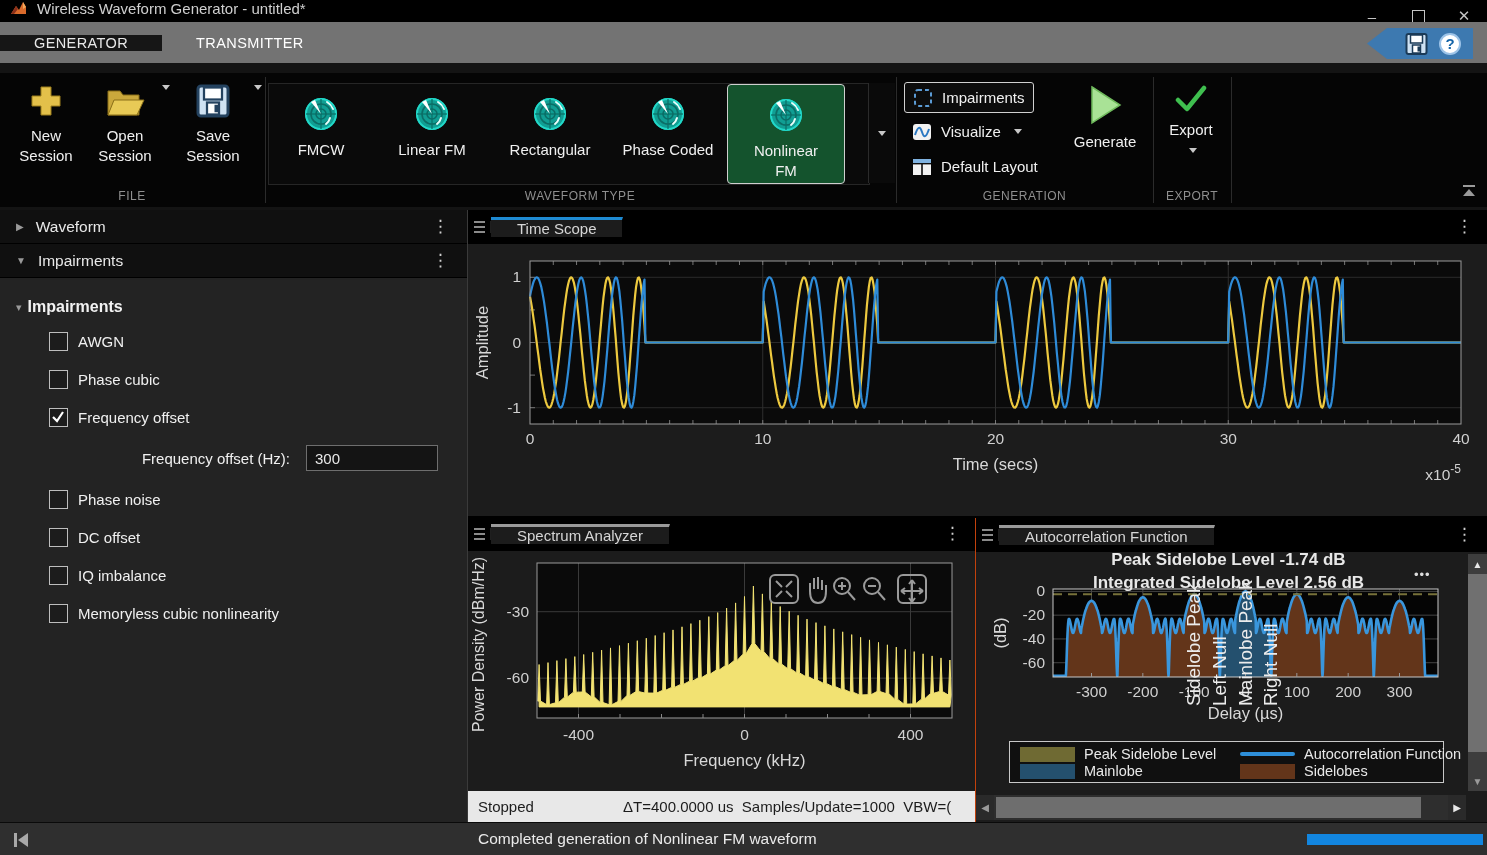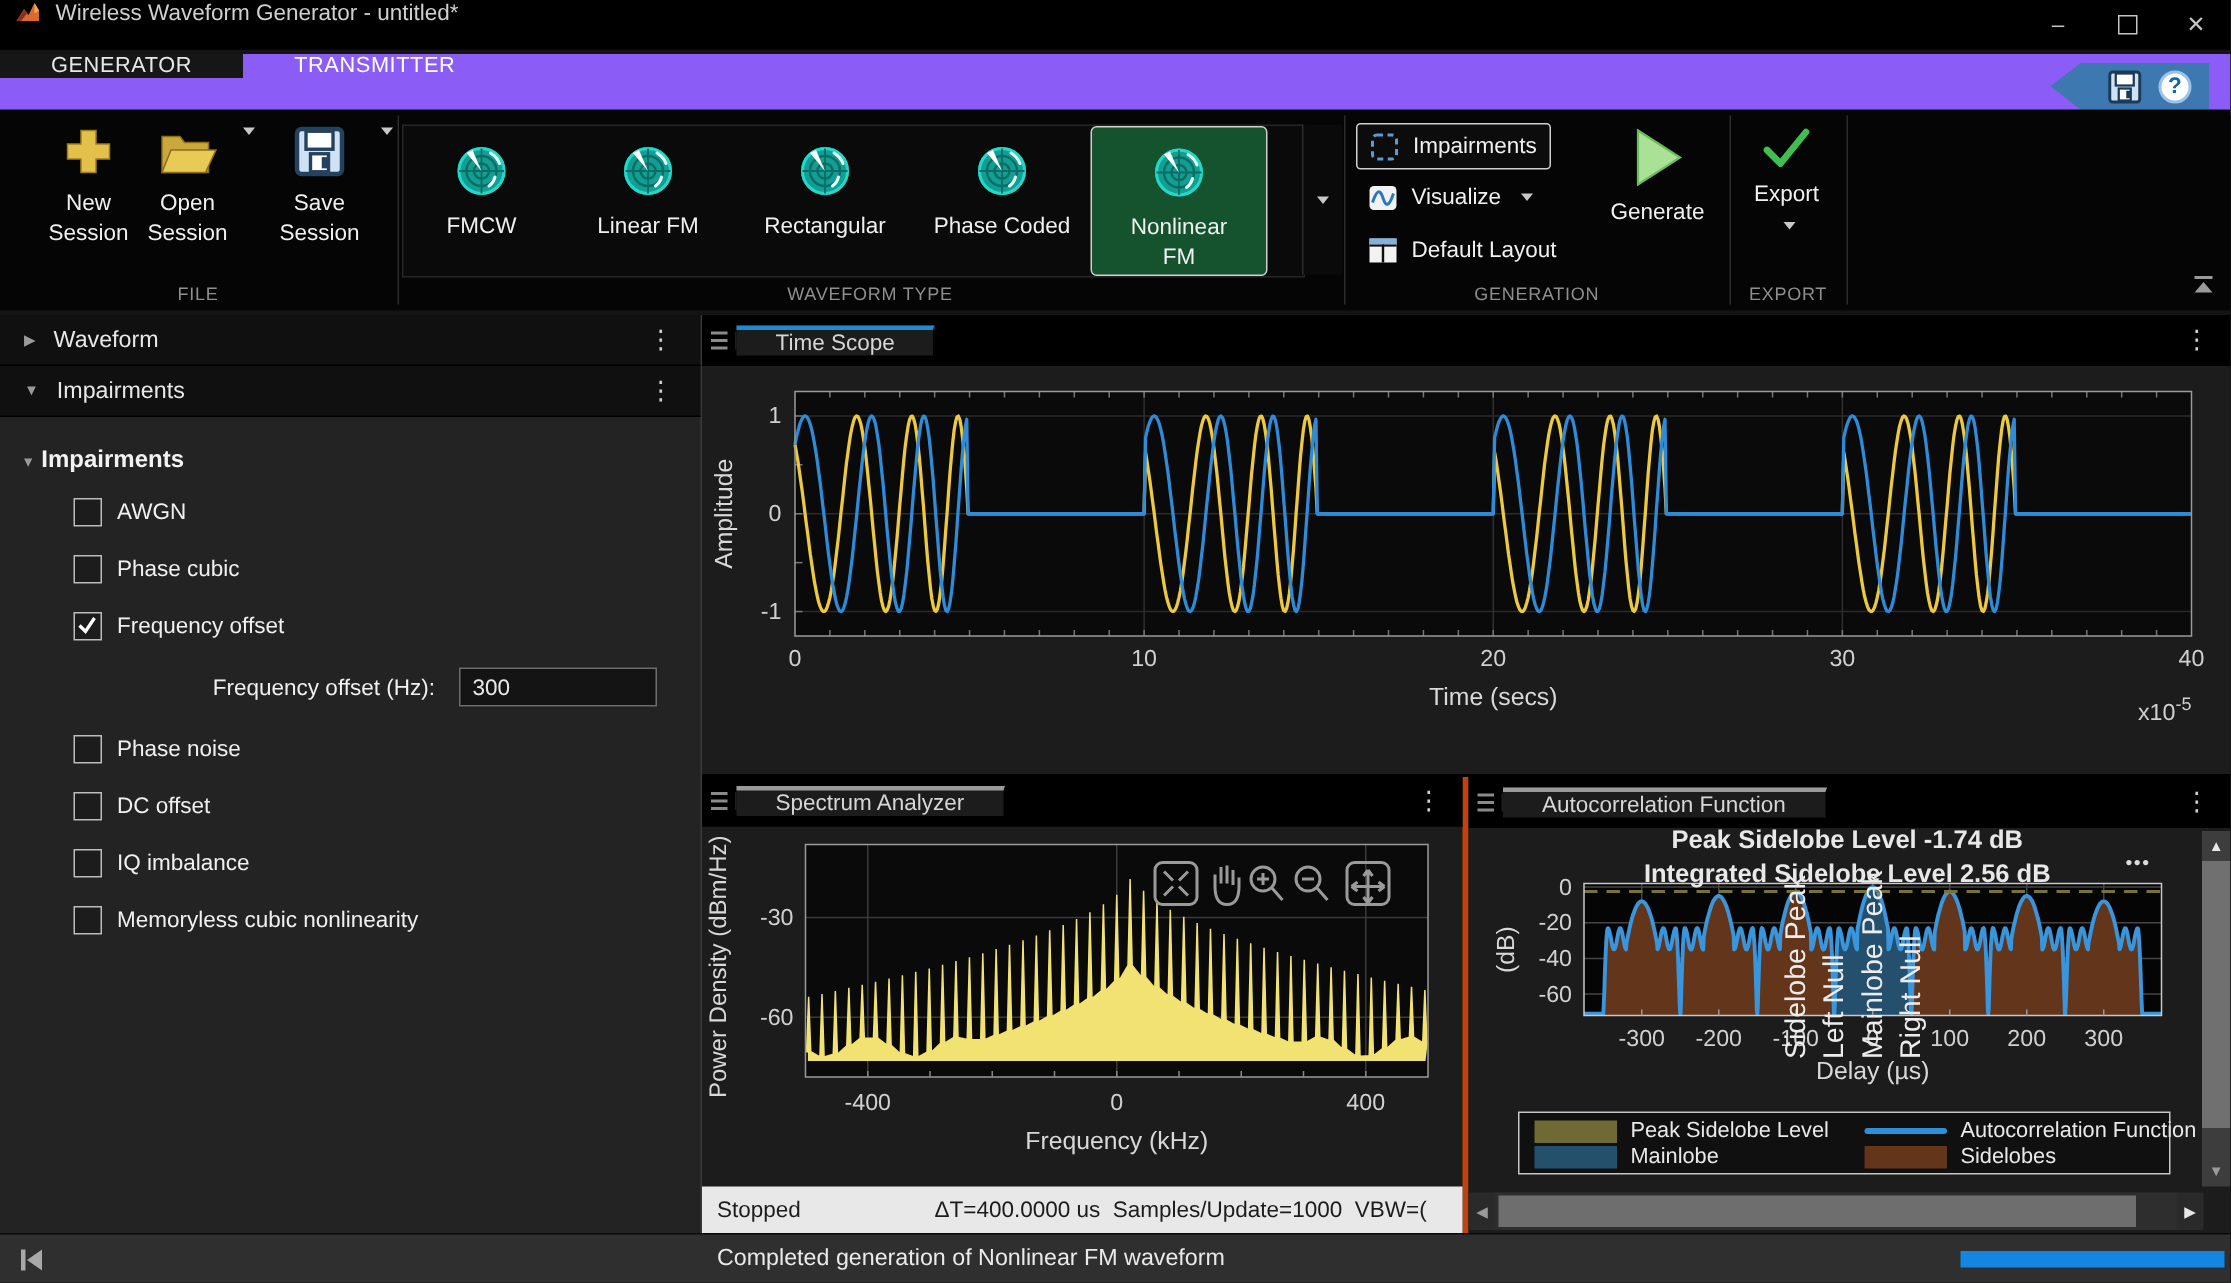--- a/index.html
+++ b/index.html
@@ -7,21 +7,21 @@
        font-family:"Liberation Sans",sans-serif;color:#e8e8e8;-webkit-font-smoothing:antialiased;}
   
   .titlebar{position:absolute;left:0;top:0;width:100%;height:32px;background:#000000;
             display:flex;align-items:flex-start;border-bottom:1px solid #000;}
   .titlebar .logo{margin-left:10px;width:18px;height:18px;}
   .titlebar .title{margin-left:9px;font-size:15px;color:#cfcfcf;}
   .winbtns{margin-left:auto;display:flex;height:100%;}
   .winbtn{width:46px;height:100%;display:flex;align-items:center;justify-content:center;color:#c4c4c4;font-size:15px;}
   .maxbox{width:11px;height:11px;border:1px solid #c4c4c4;}
   
-  .rtabs{position:absolute;left:0;top:36px;width:100%;height:41px;background:#8b5cf6;display:flex;align-items:flex-start;}
+  .rtabs{position:absolute;left:0;top:22px;width:100%;height:41px;background:#737373;display:flex;align-items:center;}
   .rtab{padding:0 34px;display:flex;align-items:center;font-size:14.5px;color:#fff;letter-spacing:.4px;}
   .rtab.active{background:#161616;color:#e8e8e8;}
   .qab{position:absolute;right:14px;top:6px;width:106px;height:31px;background:#3d79b0;
        clip-path:polygon(20px 0,100% 0,100% 100%,20px 100%,0 50%);
        display:flex;align-items:center;justify-content:flex-end;gap:10px;padding-right:12px;box-sizing:border-box;}
   .helpcirc{width:22px;height:22px;border-radius:50%;background:#fff;color:#1464a8;font-weight:bold;font-size:15px;
             display:flex;align-items:center;justify-content:center;border:2px solid #9cc3e8;box-sizing:border-box;}
   
   .ribbon{position:absolute;left:0;top:73px;width:100%;height:134px;background:#050505;border-bottom:3px solid #141414;}
   .rsec-label{position:absolute;bottom:4px;font-size:12px;color:#8f8f8f;letter-spacing:.5px;width:100%;text-align:center;}
@@ -61,21 +61,21 @@
   .grip i{width:11px;height:2px;background:#8a8a8a;display:block;}
   .ptab{padding:0 26px;display:flex;align-items:center;font-size:15px;color:#d6d6d6;background:#1c1c1c;border-right:1px solid #000;}
   .ptab.blue{border-top:3px solid #1e8ad2;}
   .ptab.gray{border-top:3px solid #9a9a9a;}
   .tabbar .kebab{margin-left:auto;margin-right:14px;align-self:center;color:#cfcfcf;font-size:17px;}
   .ts-panel{height:308px;background:#1c1c1c;border-bottom:2px solid #000;position:relative;}
   .ts-legend{height:30px;display:flex;align-items:center;gap:44px;padding-left:12px;background:#1c1c1c;border-bottom:1px solid #0a0a0a;}
   .litem{display:flex;align-items:center;gap:8px;font-size:15px;color:#e8e8e8;}
   .lswatch{width:45px;height:3px;}
   .bottomrow{height:304px;display:flex;}
-  .sa-panel{width:507px;background:#1c1c1c;border-right:4px solid #c2410c;display:flex;flex-direction:column;position:relative;}
+  .sa-panel{width:507px;background:#1c1c1c;border-right:1px solid #c2410c;display:flex;flex-direction:column;position:relative;}
   .sa-status{height:32px;background:#e8e8e8;color:#1c1c1c;font-size:15px;display:flex;align-items:center;white-space:pre;overflow:hidden;}
   .sa-status .state{margin-left:10px;width:145px;flex:0 0 auto;}
   .ac-panel{width:512px;background:#1c1c1c;position:relative;overflow:hidden;}
   .ac-body{position:absolute;left:0;top:32px;width:512px;height:272px;}
   .ac-title{position:absolute;left:30px;width:445px;text-align:center;font-size:17px;font-weight:bold;color:#e8e8e8;}
   .ac-ellipsis{position:absolute;left:438px;top:17px;font-size:13px;color:#dcdcdc;letter-spacing:1px;}
   .legendbox{position:absolute;left:33px;top:191px;width:433px;height:40px;border:1px solid #c8c8c8;background:#101010;}
   .legendbox .li{position:absolute;font-size:14.5px;color:#e8e8e8;white-space:nowrap;}
   .patch{position:absolute;width:55px;height:15px;}
   .lline{position:absolute;width:55px;height:4px;border-radius:2px;}
@@ -121,21 +121,21 @@
       <rect x="6" y="3" width="12" height="8" fill="#fff" stroke="#1b3a57" stroke-width="1.5"></rect>
       <rect x="8" y="13" width="8" height="8" fill="#fff" stroke="#1b3a57" stroke-width="1.5"></rect>
       <rect x="13" y="14.5" width="2.5" height="5" fill="#1b3a57"></rect>
     </svg>
     <div class="helpcirc">?</div>
   </div>
 </div>
 
 <div class="ribbon">
 
-  <div class="rbtn" style="left:18px;">
+  <div class="rbtn" style="left:5px;">
     <svg width="36" height="36" viewBox="0 0 36 36">
       <path d="M13 4 h10 v9 h9 v10 h-9 v9 h-10 v-9 h-9 v-10 h9 z" fill="#e3c04a" stroke="#9c7f1d" stroke-width="1"></path>
     </svg>
     <div class="lbl" style="width:70px;">New Session</div>
   </div>
   <div class="rbtn" style="left:84px;">
     <svg width="40" height="36" viewBox="0 0 40 36">
       <path d="M3 8 h12 l3 4 h16 v20 h-31 z" fill="#caa83c" stroke="#8a6f18"></path>
       <path d="M3 32 l6 -15 h30 l-7 15 z" fill="#e8ca56" stroke="#8a6f18"></path>
     </svg>

